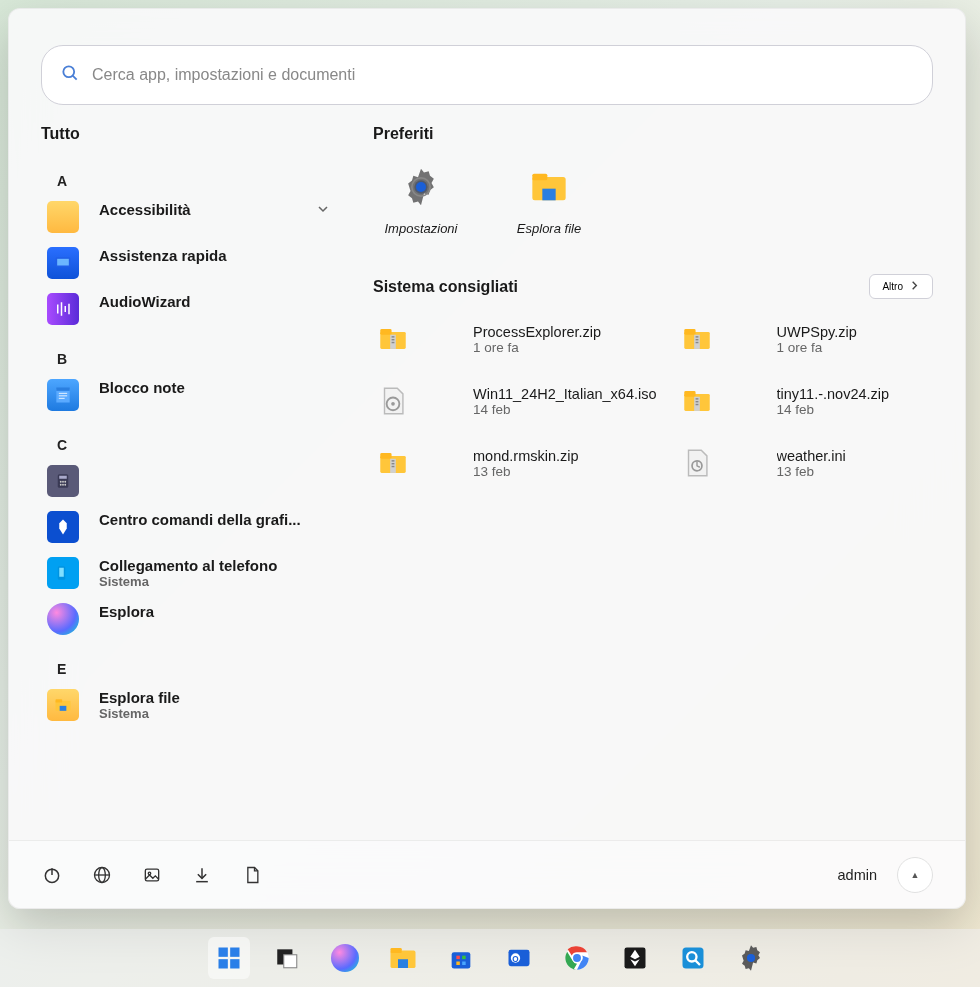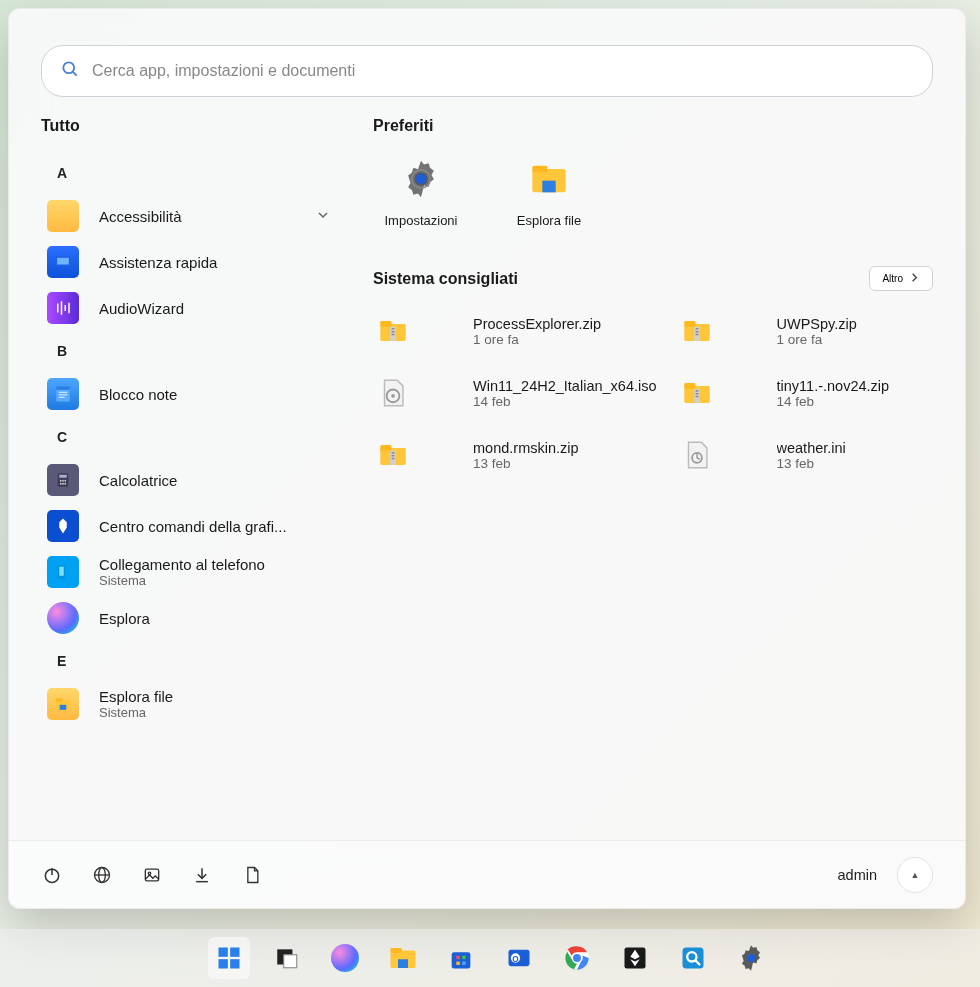--- a/index.html
+++ b/index.html
@@ -15,43 +15,43 @@
     box-shadow: 0 18px 48px rgba(0,0,0,0.20);
     display: flex;
     flex-direction: column;
     border: 1px solid rgba(0,0,0,0.05);
   }
 
   .search-wrap { padding: 36px 32px 12px; }
   .search {
     display: flex; align-items: center;
     background: #fff; border: 1px solid #d0d0d8;
-    border-radius: 22px; height: 52px; padding: 0 18px;
+    border-radius: 22px; height: 60px; padding: 0 18px;
   }
   .search svg { width: 20px; height: 20px; flex-shrink: 0; }
   .search input { border: none; outline: none; flex: 1; font-size: 16px; margin-left: 12px; background: transparent; color: #333; }
   .search input::placeholder { color: #888; }
 
   .body { flex: 1; display: flex; padding: 8px 32px 0; gap: 32px; overflow: hidden; }
 
   .col-left { width: 300px; overflow: hidden; }
   .col-right { flex: 1; display: flex; flex-direction: column; }
 
   .section-title { font-size: 16px; font-weight: 600; color: #1a1a1a; margin-bottom: 18px; }
 
   .apps-list { display: flex; flex-direction: column; }
   .letter { font-size: 14px; font-weight: 600; color: #222; padding: 12px 0 12px 16px; }
-  .app-row { display: flex; align-items: center; height: 46px; padding-left: 6px; cursor: default; border-radius: 6px; }
+  .app-row { display: flex; height: 46px; padding-left: 6px; cursor: default; border-radius: 6px; font-weight: bold; }
   .app-icon { width: 32px; height: 32px; border-radius: 5px; display: flex; align-items: center; justify-content: center; flex-shrink: 0; }
   .app-text { margin-left: 20px; flex: 1; min-width: 0; }
   .app-name { font-size: 15px; color: #1a1a1a; white-space: nowrap; overflow: hidden; text-overflow: ellipsis; }
   .app-sub { font-size: 13px; color: #666; }
   .chevron { margin-right: 12px; color: #666; }
 
-  .pinned { display: flex; gap: 32px; }
+  .pinned { display: flex; gap: 32px; font-style: italic; }
   .pinned-item { display: flex; flex-direction: column; align-items: center; width: 96px; cursor: default; padding-top: 6px; border-radius: 6px; }
   .pinned-icon { width: 40px; height: 40px; display: flex; align-items: center; justify-content: center; }
   .pinned-label { font-size: 13px; margin-top: 14px; color: #1a1a1a; }
 
   .rec-header { display: flex; align-items: center; justify-content: space-between; margin-top: 38px; margin-bottom: 20px; }
   .more-btn { background: #fff; border: 1px solid #d0d0d8; border-radius: 6px; padding: 5px 12px; font-size: 10px; display: flex; align-items: center; gap: 6px; cursor: default; }
 
   .rec-grid { display: grid; grid-template-columns: 1fr 1fr; column-gap: 18px; row-gap: 22px; }
   .rec-item { display: flex; align-items: center; cursor: default; border-radius: 6px; padding: 2px; gap: 44px; }
   .rec-icon { width: 36px; height: 36px; display: flex; align-items: center; justify-content: center; flex-shrink: 0; }
@@ -173,23 +173,20 @@
                 <rect x="5" y="3" width="14" height="18" rx="2" fill="#3a3a55"></rect>
                 <rect x="7" y="5" width="10" height="4" fill="#aac"></rect>
                 <circle cx="9" cy="13" r="1.2"></circle>
                 <circle cx="12" cy="13" r="1.2"></circle>
                 <circle cx="15" cy="13" r="1.2"></circle>
                 <circle cx="9" cy="17" r="1.2"></circle>
                 <circle cx="12" cy="17" r="1.2"></circle>
                 <circle cx="15" cy="17" r="1.2"></circle>
               </svg>
           </div>
-          <div class="app-text">
-              <div class="app-name">Calcolatrice</div>
-            </div>
         </div>
 
         <div class="app-row">
           <div class="app-icon ico-intel">
             <svg width="18" height="18" viewBox="0 0 24 24" fill="#fff">
                 <path d="M12 2 L7 7 L7 14 L12 22 L17 14 L17 7 Z"></path>
               </svg>
           </div>
           <div class="app-text">
               <div class="app-name">Centro comandi della grafi...</div>

